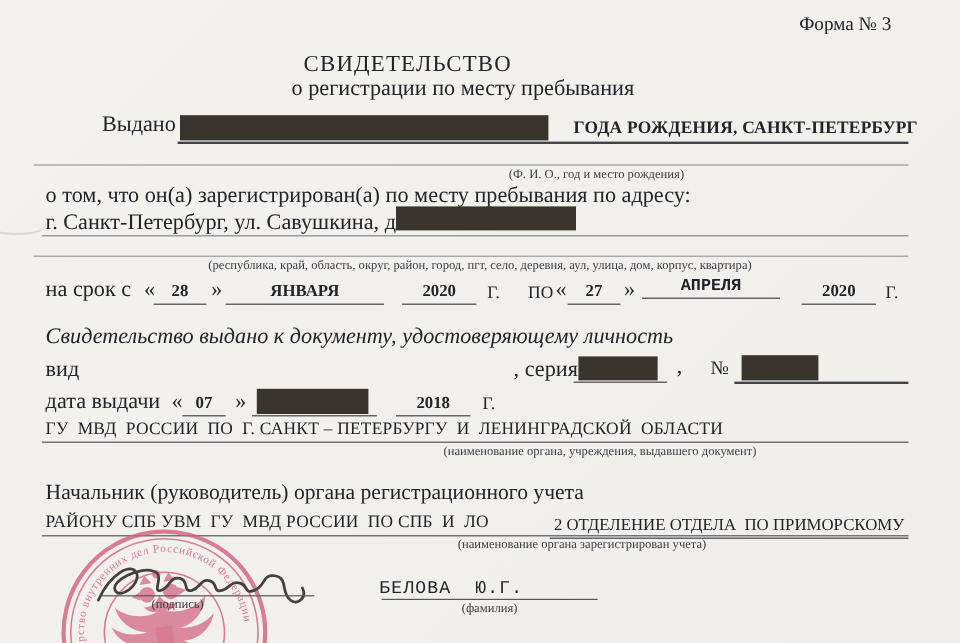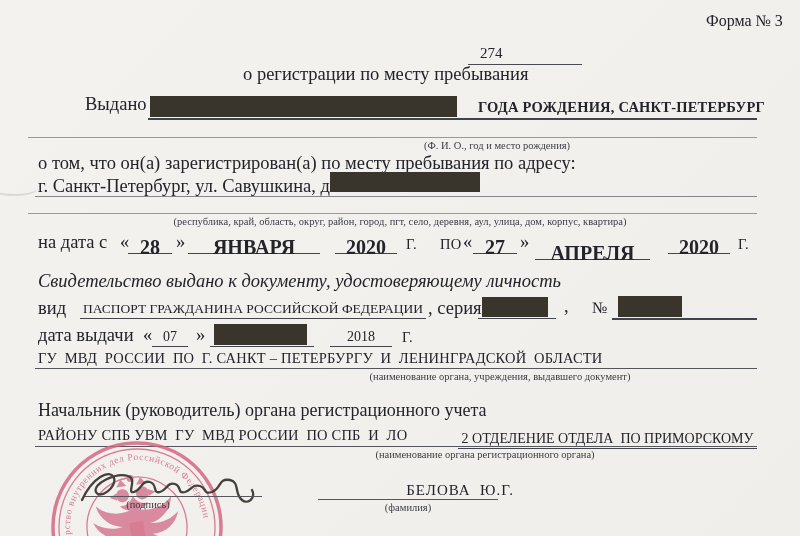--- a/index.html
+++ b/index.html
@@ -10,72 +10,71 @@
     color:#23232a;
   }
   .abs{position:absolute;}
   .lbl{font-size:18.5px;white-space:pre;}
   .caps{font-size:14.5px;white-space:pre;letter-spacing:.2px;}
   .boldcaps{font-weight:bold;font-size:14.5px;white-space:pre;letter-spacing:.2px;}
   .cap{font-size:10.5px;color:#3c3c44;text-align:center;white-space:pre;}
   .rule{height:1px;background:#97999b;}
   .darkrule{height:1.5px;background:#43434b;}
   .field{position:absolute;text-align:center;white-space:pre;border-bottom:1.4px solid #43434b;}
-  .fv{font-weight:bold;font-size:20px;padding-top:3px;height:17px;}
-  .fn{font-weight:normal;font-size:14px;padding-top:3px;height:17px;}
+  .fv{font-weight:bold;font-size:14px;padding-top:3px;height:17px;}
+  .fn{font-weight:bold;font-size:14px;padding-top:3px;height:17px;}
   .bar{position:absolute;background:#39342c;}
   .stamp-ink{stroke:#d2627e;}
   .sig path{stroke:#45403a;stroke-width:2.3;fill:none;stroke-linecap:round;}
   .artifact{position:absolute;border-bottom:2px solid #d6d6d0;border-radius:0 0 50% 50%;opacity:.85;}
 </style>
 </head>
 <body>
 
 <div class="page">
 
-  <div class="abs" style="left:666px;top:12px;font-size:16px;margin-left:40px;">Форма № 3</div>
+  <div class="abs" style="left:666px;top:12px;font-size:16px;">Форма № 3</div>
 
-  <div class="abs" style="left:468px;top:45px;width:102px;border-bottom:1px solid #4a4a52;padding-left:12px;font-size:15px;height:19px;">274</div>
+  <div class="abs" style="left:253px;top:43px;font-size:19px;letter-spacing:1px;">СВИДЕТЕЛЬСТВО</div>
   <div class="abs" style="left:243px;top:64px;font-size:18.5px;">о регистрации по месту пребывания</div>
 
   <div class="abs lbl" style="left:85px;top:94px;">Выдано</div>
   <div class="bar" style="left:150px;top:96px;width:307px;height:21px;"></div>
   <div class="abs boldcaps" style="left:478px;top:99px;">ГОДА РОЖДЕНИЯ, САНКТ-ПЕТЕРБУРГ</div>
   <div class="abs darkrule" style="left:148px;top:118px;width:609px;"></div>
 
   <div class="abs rule" style="left:28px;top:137px;width:729px;"></div>
   <div class="abs cap" style="left:297px;top:140px;width:400px;">(Ф. И. О., год и место рождения)</div>
 
   <div class="abs lbl" style="left:38px;top:153px;">о том, что он(а) зарегистрирован(а) по месту пребывания по адресу:</div>
   <div class="abs lbl" style="left:38px;top:176px;">г. Санкт-Петербург, ул. Савушкина, дом</div>
   <div class="bar" style="left:330px;top:172px;width:150px;height:20px;"></div>
   <div class="abs rule" style="left:35px;top:196px;width:722px;background:#85878a;"></div>
 
   <div class="abs rule" style="left:28px;top:213px;width:729px;"></div>
   <div class="abs cap" style="left:100px;top:216px;width:600px;">(республика, край, область, округ, район, город, пгт, село, деревня, аул, улица, дом, корпус, квартира)</div>
 
-  <div class="abs lbl" style="left:38px;top:232px;">на дата с</div>
+  <div class="abs lbl" style="left:38px;top:232px;">на срок с</div>
   <div class="abs lbl" style="left:120px;top:232px;">«</div>
   <div class="field fv" style="left:128px;top:233px;width:44px;">28</div>
   <div class="abs lbl" style="left:176px;top:232px;">»</div>
   <div class="field fv" style="left:188px;top:233px;width:132px;">ЯНВАРЯ</div>
   <div class="field fv" style="left:335px;top:233px;width:62px;">2020</div>
   <div class="abs caps" style="left:406px;top:236px;">Г.</div>
   <div class="abs caps" style="left:440px;top:236px;text-align:center;">ПО</div>
   <div class="abs lbl" style="left:463px;top:232px;">«</div>
   <div class="field fv" style="left:473px;top:233px;width:44px;">27</div>
   <div class="abs lbl" style="left:520px;top:232px;">»</div>
-  <div class="field fv" style="left:535px;top:239px;width:115px;">АПРЕЛЯ</div>
+  <div class="field fv" style="left:535px;top:228px;width:115px;font-family:Liberation Mono, monospace;">АПРЕЛЯ</div>
   <div class="field fv" style="left:668px;top:233px;width:62px;">2020</div>
   <div class="abs caps" style="left:738px;top:236px;">Г.</div>
 
   <div class="abs lbl" style="left:38px;top:271px;font-style:italic;">Свидетельство выдано к документу, удостоверяющему личность</div>
 
   <div class="abs lbl" style="left:38px;top:298px;">вид</div>
-  <div class="field" style="left:80px;top:297px;width:346px;font-size:13.5px;padding-top:4px;height:17px;">ПАСПОРТ ГРАЖДАНИНА РОССИЙСКОЙ ФЕДЕРАЦИИ</div>
   <div class="abs lbl" style="left:428px;top:298px;">, серия</div>
   <div class="field" style="left:478px;top:297px;width:78px;height:21px;">
     <div class="bar" style="left:4px;top:0px;width:66px;height:20px;"></div>
   </div>
   <div class="abs lbl" style="left:564px;top:296px;">,</div>
   <div class="abs" style="left:592px;top:299px;font-size:16px;">№</div>
   <div class="abs darkrule" style="left:612px;top:318px;width:145px;"></div>
   <div class="bar" style="left:618px;top:296px;width:64px;height:21px;"></div>
 
   <div class="abs lbl" style="left:38px;top:325px;">дата выдачи</div>
@@ -89,21 +88,21 @@
   <div class="abs caps" style="left:402px;top:329px;">Г.</div>
 
   <div class="abs caps" style="left:38px;top:350px;">ГУ  МВД  РОССИИ  ПО  Г. САНКТ – ПЕТЕРБУРГУ  И  ЛЕНИНГРАДСКОЙ  ОБЛАСТИ</div>
   <div class="abs darkrule" style="left:35px;top:368px;width:722px;height:1px;background:#55555c;"></div>
   <div class="abs cap" style="left:300px;top:371px;width:400px;">(наименование органа, учреждения, выдавшего документ)</div>
 
   <div class="abs" style="left:38px;top:400px;font-size:18px;">Начальник (руководитель) органа регистрационного учета</div>
   <div class="field" style="left:458px;top:399px;width:299px;font-size:14px;padding-top:4px;height:17px;margin-top:28px;">2 ОТДЕЛЕНИЕ ОТДЕЛА  ПО ПРИМОРСКОМУ</div>
   <div class="abs caps" style="left:38px;top:427px;">РАЙОНУ СПБ УВМ  ГУ  МВД РОССИИ  ПО СПБ  И  ЛО</div>
   <div class="abs darkrule" style="left:35px;top:446px;width:722px;height:1px;background:#55555c;"></div>
-  <div class="abs cap" style="left:285px;top:449px;width:400px;">(наименование органа регистрационного органа)</div>
+  <div class="abs cap" style="left:285px;top:449px;width:400px;">(наименование органа зарегистрирован учета)</div>
 
   <svg class="abs" style="left:42px;top:432px;transform:rotate(-8deg);" width="190" height="190" viewBox="0 0 190 190">
     <g opacity="0.82">
       <circle class="stamp-ink" cx="95" cy="95" r="84" fill="none" stroke-width="3.5"></circle>
       <circle class="stamp-ink" cx="95" cy="95" r="78" fill="none" stroke-width="1.3"></circle>
       <circle class="stamp-ink" cx="95" cy="95" r="50" fill="none" stroke-width="1.3"></circle>
       <defs>
         <path id="arcTop" d="M 40.1,133.4 A 67,67 0 1 1 149.9,133.4" fill="none"></path>
         <path id="arcBot" d="M 40.6,120.4 A 60,60 0 0 0 149.4,120.4" fill="none"></path>
       </defs>
@@ -127,19 +126,19 @@
       </g>
     </g>
   </svg>
 
   <svg class="abs sig" style="left:76px;top:460px;" width="200" height="52" viewBox="0 0 200 52">
     <path d="M6 40 C 16 18 34 8 38 18 C 41 27 24 40 20 32 C 16 24 40 12 52 16 C 62 19 50 34 58 32 C 66 30 65 20 74 22 C 82 24 76 34 84 32 C 91 30 91 22 99 24 C 106 26 101 34 109 32 C 116 30 116 24 124 26 C 131 28 127 35 136 32 C 146 28 142 18 154 20 C 164 22 158 34 166 40 C 172 45 180 38 176 30"></path>
   </svg>
   <div class="abs darkrule" style="left:85px;top:496px;width:177px;height:1px;background:#55555c;"></div>
   <div class="abs cap" style="left:73px;top:499px;width:150px;">(подпись)</div>
 
-  <div class="abs" style="left:334px;top:482px;width:180px;text-align:right;font-size:15px;letter-spacing:1px;white-space:pre;">БЕЛОВА  Ю.Г.</div>
+  <div class="abs" style="left:316px;top:482px;width:180px;text-align:left;font-size:15px;letter-spacing:1px;white-space:pre;font-family:Liberation Mono, monospace;">БЕЛОВА  Ю.Г.</div>
   <div class="abs darkrule" style="left:318px;top:499px;width:180px;height:1px;background:#55555c;"></div>
   <div class="abs cap" style="left:318px;top:502px;width:180px;">(фамилия)</div>
 
   <div class="artifact" style="left:-10px;top:180px;width:48px;height:14px;"></div>
 
 </div>
 
 </body></html>

